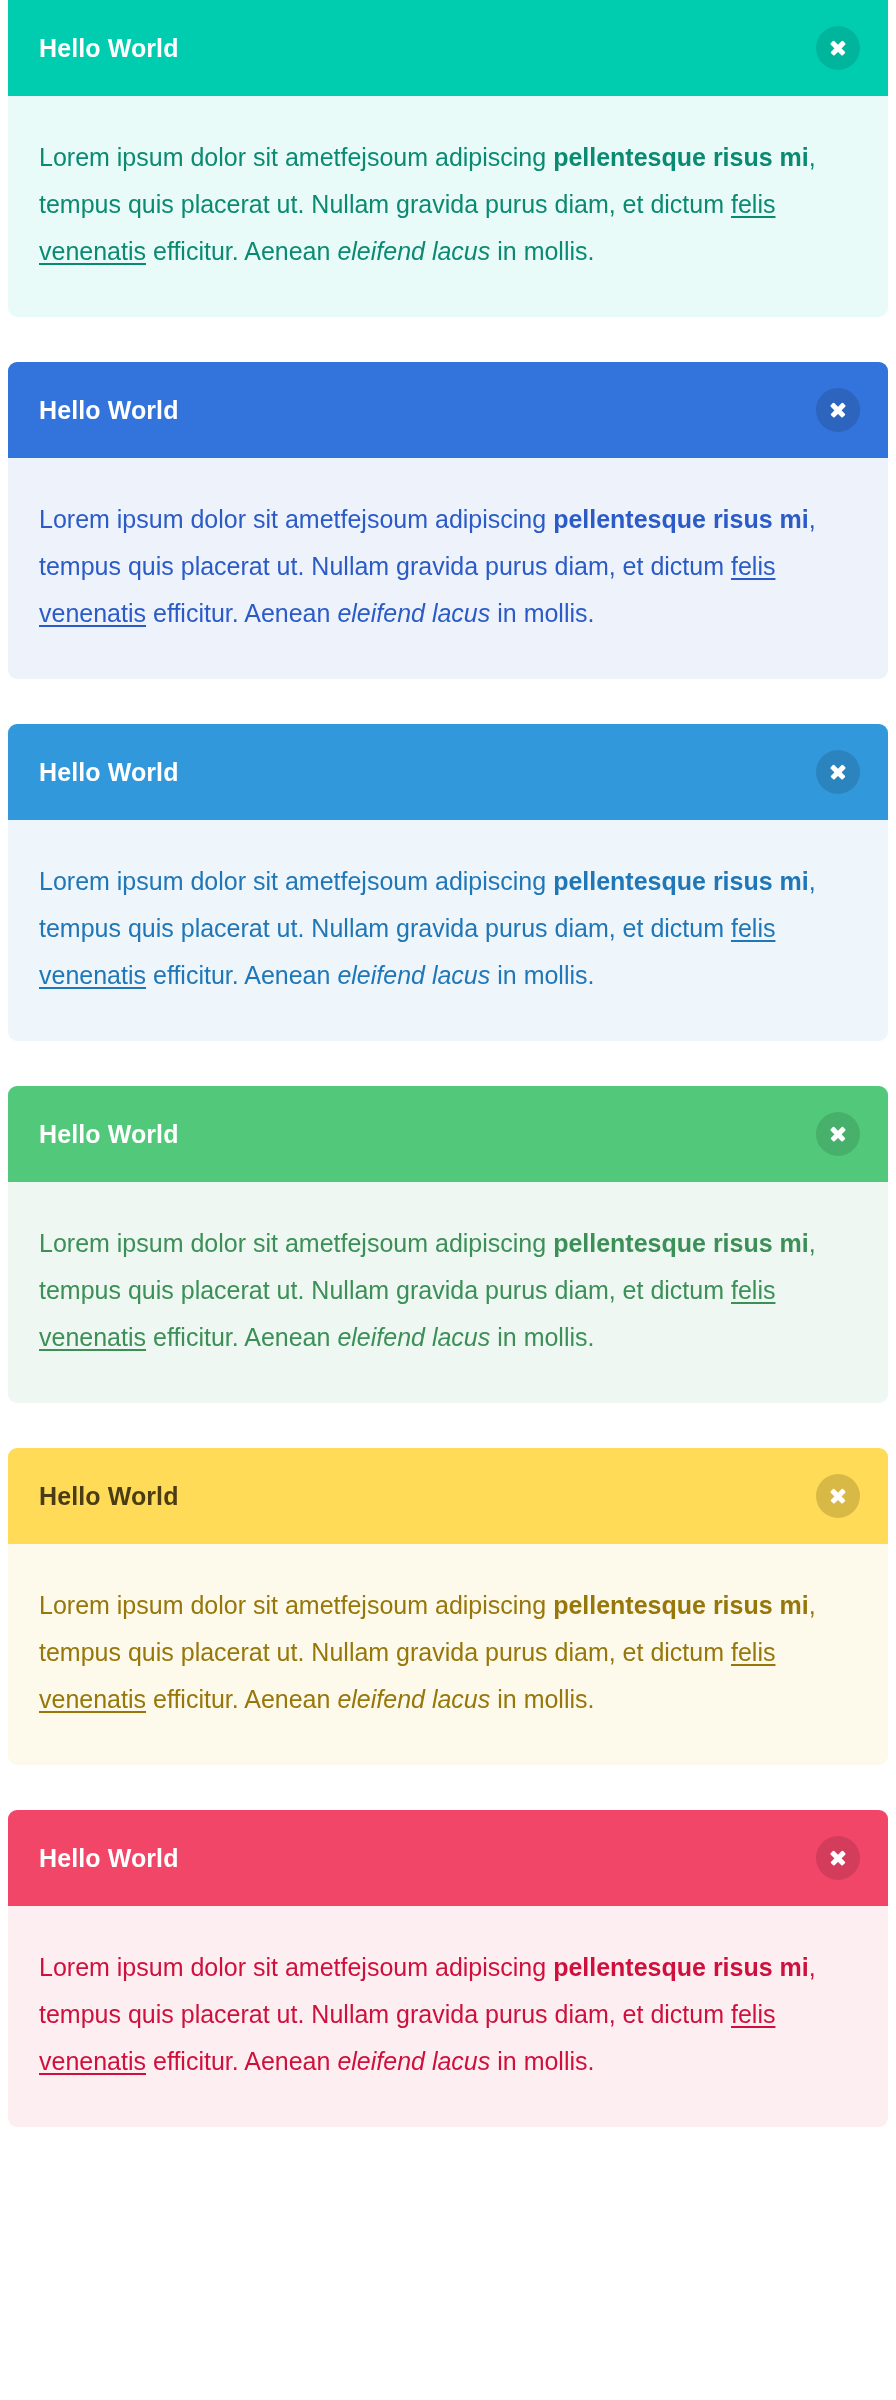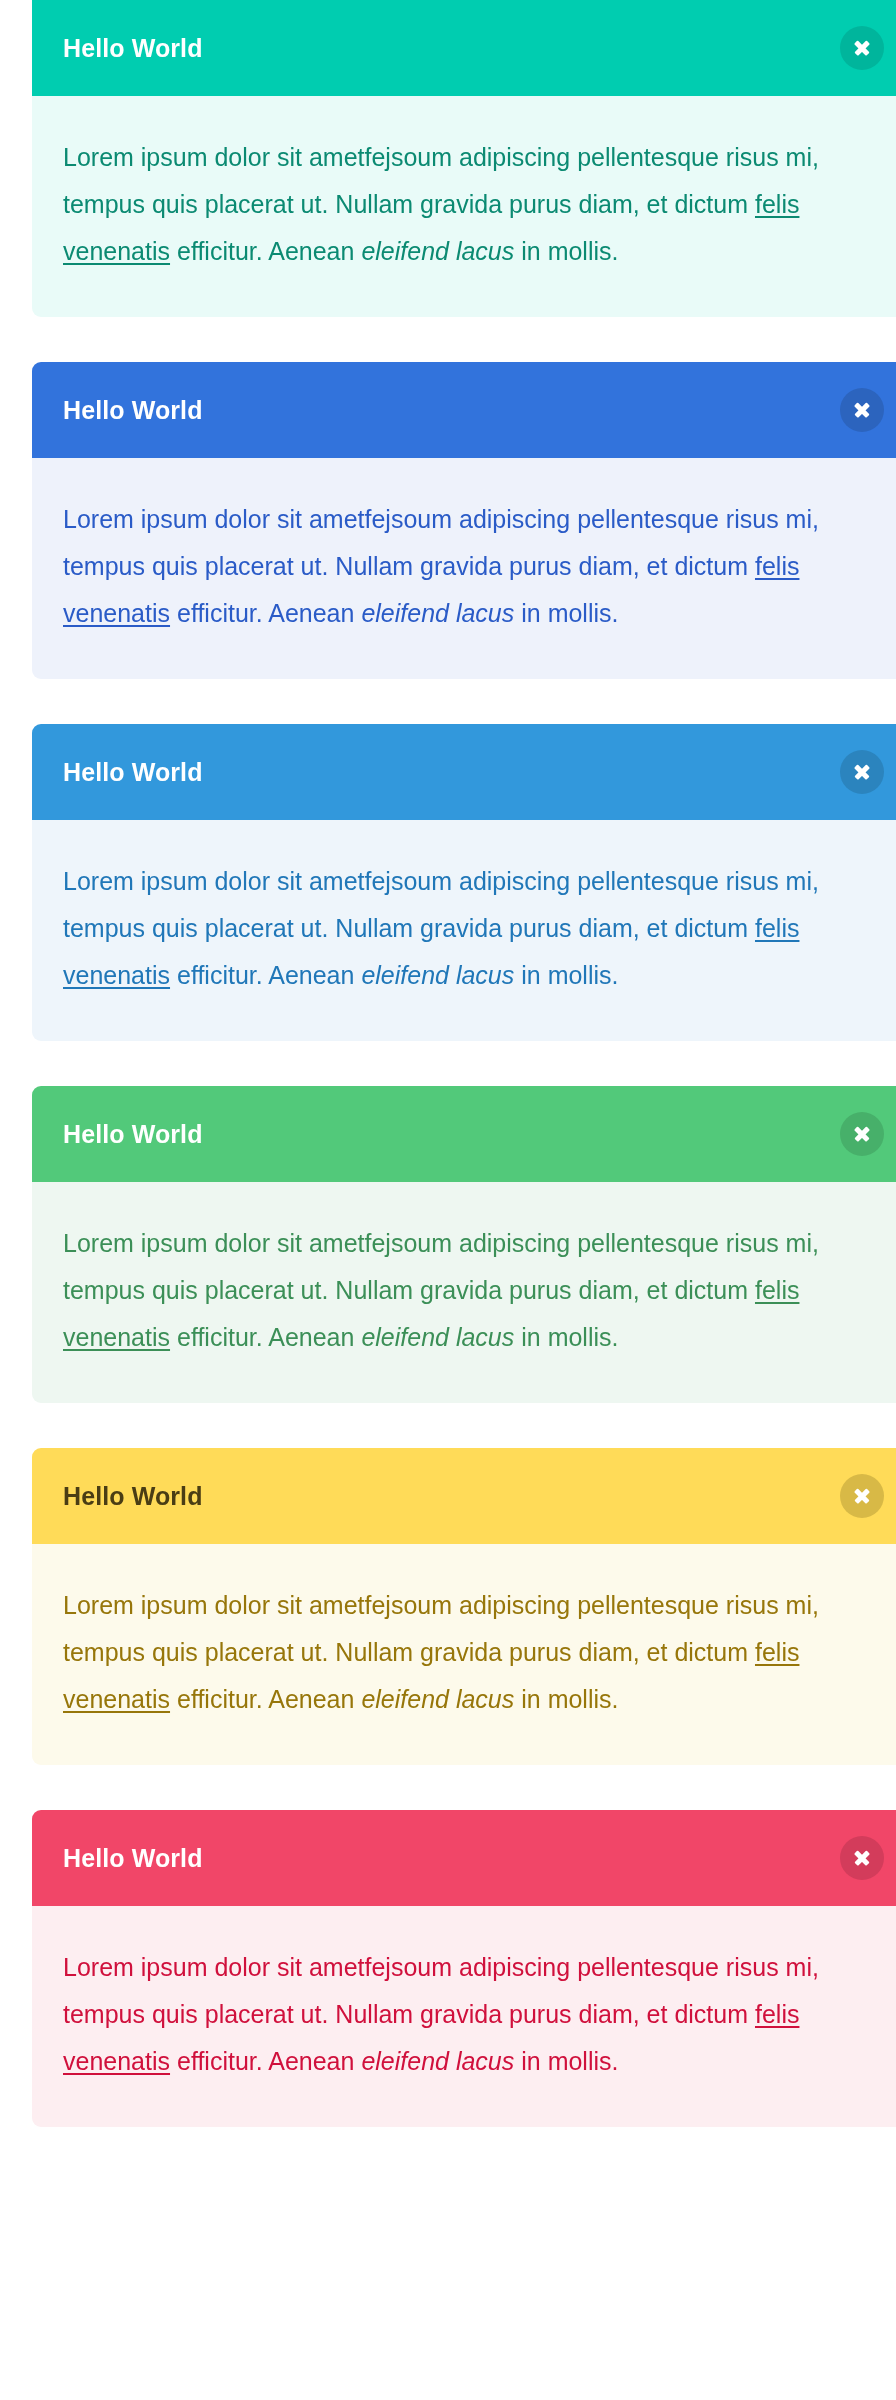--- a/index.html
+++ b/index.html
@@ -11,21 +11,20 @@
   }
   body {
     font-family: "Liberation Sans", sans-serif;
     -webkit-font-smoothing: antialiased;
   }
 
   #alert-stack {
     width: 896px;
     display: block;
     overflow: hidden;
-    padding-left: 24px;
   }
 
   .alert-card {
     width: 880px;
     margin: 0 8px 45px 8px;
     border-radius: 9px;
     overflow: hidden;
     position: relative;
   }
 
@@ -85,21 +84,21 @@
   }
   .close-glyph::before { transform: translate(-50%, -50%) rotate(45deg); }
   .close-glyph::after  { transform: translate(-50%, -50%) rotate(-45deg); }
 
   .alert-body {
     padding: 38px 34px 42px 31px;
     font-size: 25px;
     line-height: 47px;
   }
   .alert-body p { margin: 0; }
-  .alert-body b { font-weight: normal; text-align: right; }
+  .alert-body b { font-weight: bold; text-align: right; }
   .alert-body i { }
   .alert-body a {
     text-decoration: underline;
     text-underline-offset: 3px;
     color: inherit;
     cursor: pointer;
   }
 </style>
 </head>
 <body>

